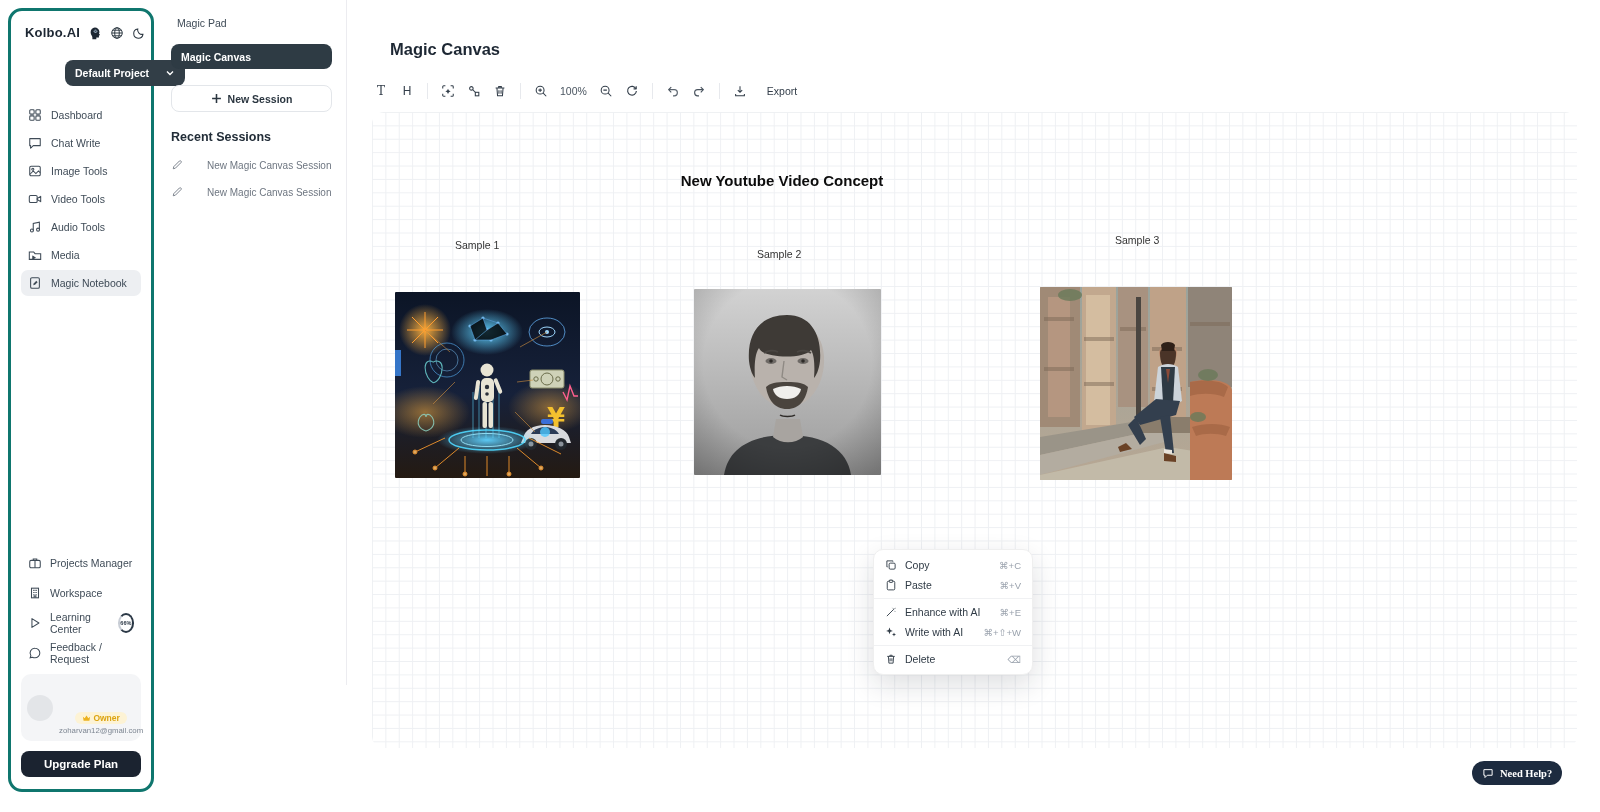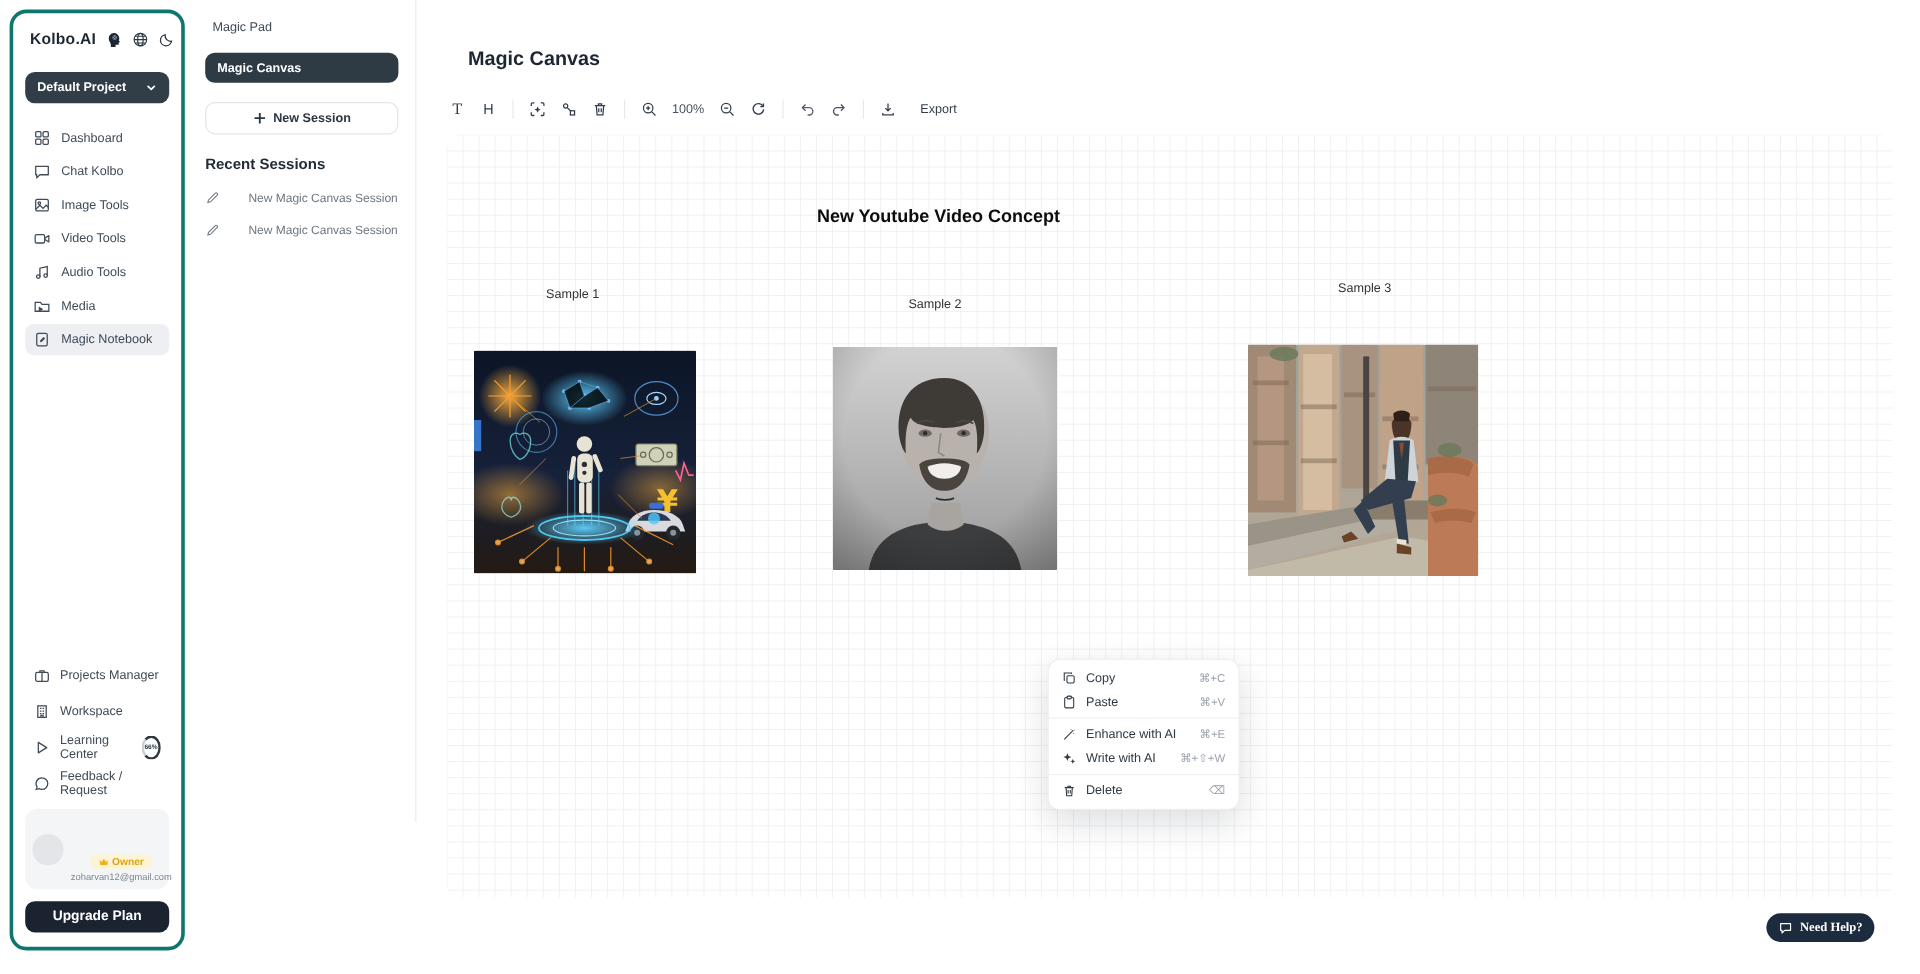--- a/index.html
+++ b/index.html
@@ -16,21 +16,21 @@
     position:absolute; left:8px; top:8px; width:146px; height:784px;
     background:#fff; border:3px solid #0f766e; border-radius:14px;
     display:flex; flex-direction:column; padding:14px 10px 12px;
   }
   .logo-row { display:flex; align-items:center; gap:8px; padding:0 4px 2px; }
   .logo-text { font-weight:bold; font-size:13px; color:#1d2733; letter-spacing:.2px; }
   .project-btn {
     margin-top:18px; height:26px; background:#323e47; color:#fff; border:none;
     border-radius:8px; font-size:10.5px; font-weight:bold; display:flex;
     align-items:center; justify-content:space-between; padding:0 10px; width:100%;
-    font-family:inherit; cursor:pointer;
+    font-family:inherit; cursor:pointer;margin-left:44px;
   }
   .nav { margin-top:16px; display:flex; flex-direction:column; gap:2px; }
   .nav-item {
     display:flex; align-items:center; gap:9px; height:26px; padding:0 7px;
     font-size:10.5px; color:#3f4b57; border-radius:7px; cursor:pointer;
   }
   .nav-item.selected { background:#edeff2; }
   .spacer { flex:1; }
   .footer-nav { display:flex; flex-direction:column; gap:8px; margin-bottom:10px; }
   .footer-item { display:flex; align-items:center; gap:8px; height:22px; padding:0 7px;
@@ -173,21 +173,21 @@
           <rect x="9" y="2" width="5" height="5" rx="1"></rect>
           <rect x="2" y="9" width="5" height="5" rx="1"></rect>
           <rect x="9" y="9" width="5" height="5" rx="1"></rect>
         </svg>
       <span>Dashboard</span>
     </div>
     <div class="nav-item">
       <svg class="ic" viewBox="0 0 16 16" fill="none" stroke="#3f4b57" stroke-width="1.2">
           <path d="M2 3h12v8H6l-3 3v-3H2z" stroke-linejoin="round"></path>
         </svg>
-      <span>Chat Kolbo</span>
+      <span>Chat Write</span>
     </div>
     <div class="nav-item">
       <svg class="ic" viewBox="0 0 16 16" fill="none" stroke="#3f4b57" stroke-width="1.2">
           <rect x="2" y="2.5" width="12" height="11" rx="1.5"></rect>
           <circle cx="5.5" cy="6" r="1.2"></circle>
           <path d="M2 12l4-4 3 3 3-3 2 2"></path>
         </svg>
       <span>Image Tools</span>
     </div>
     <div class="nav-item">

